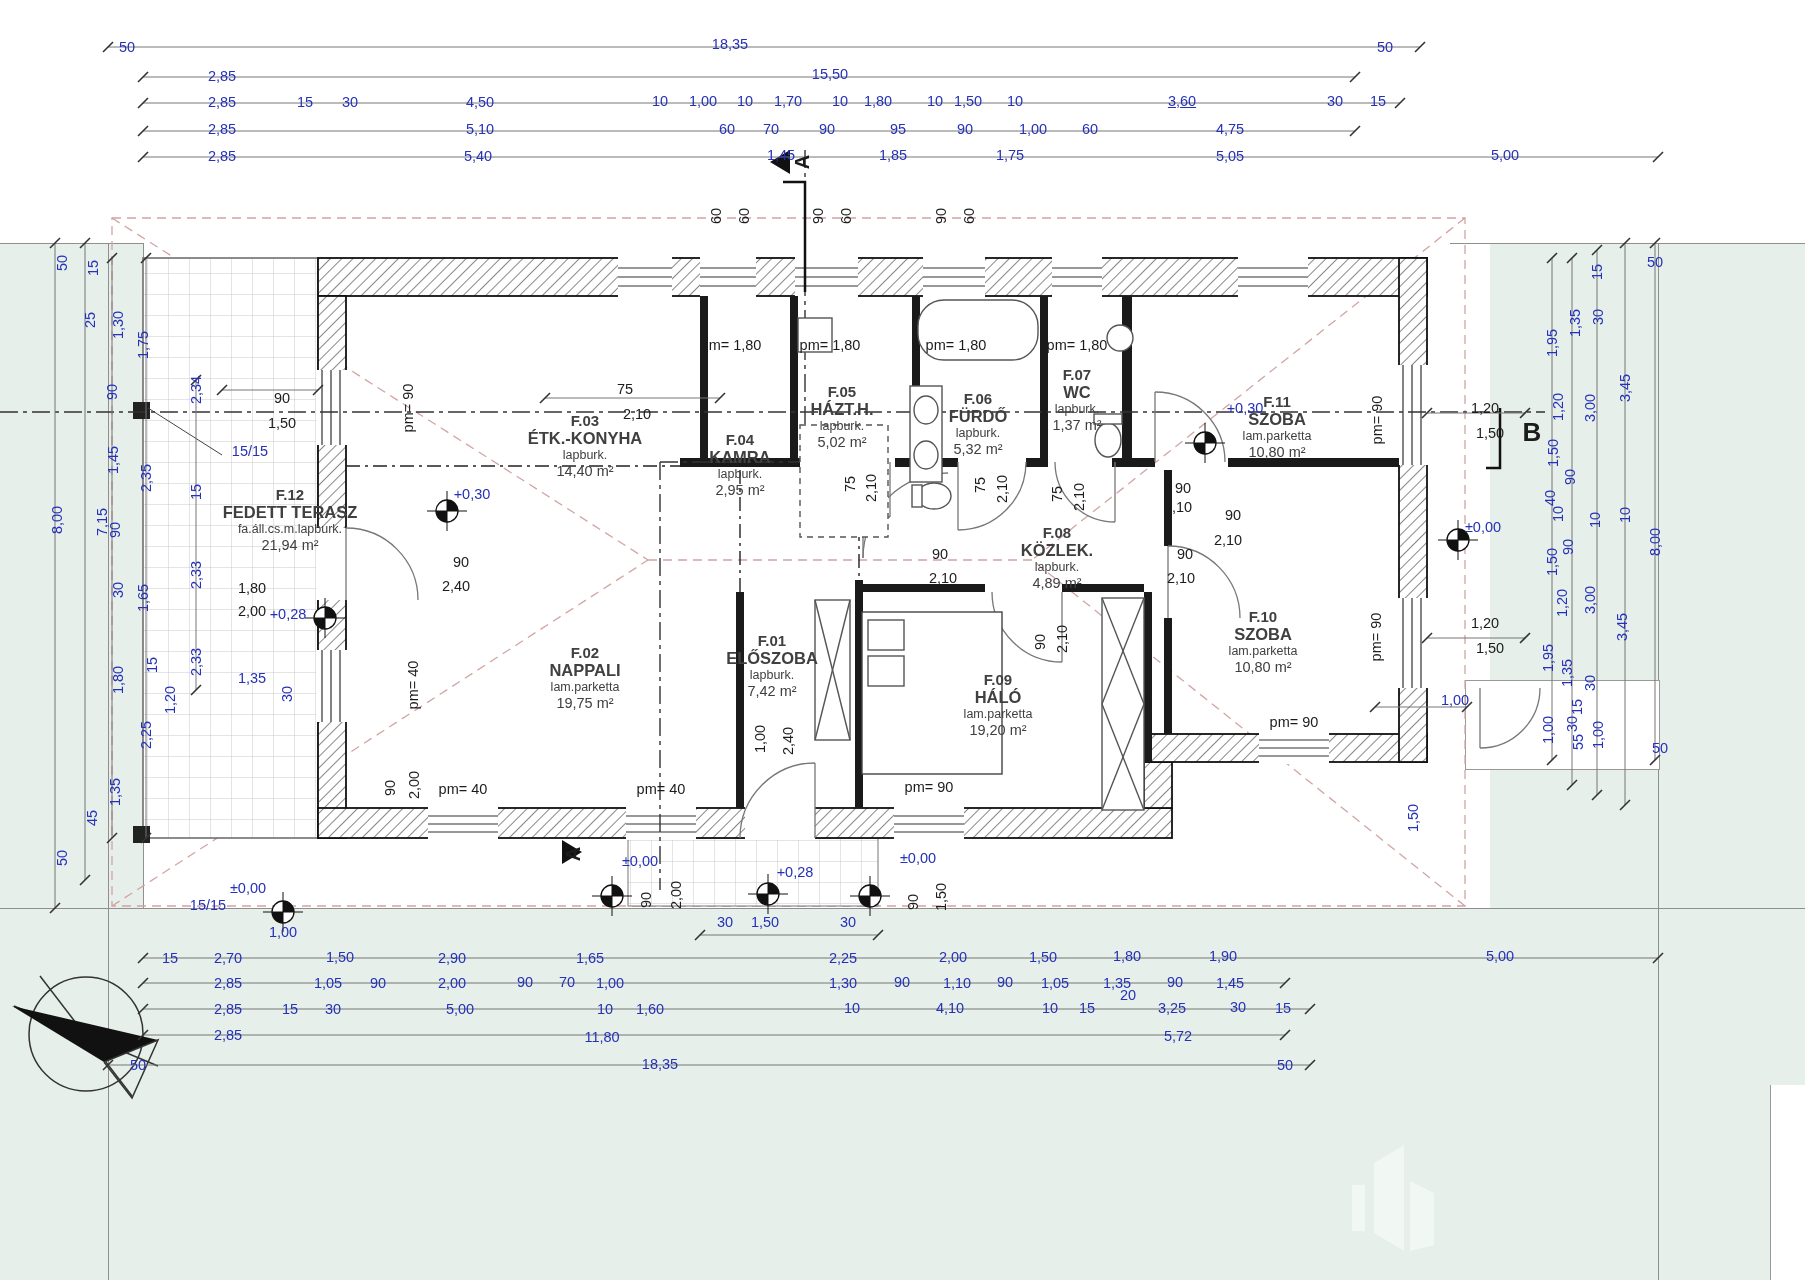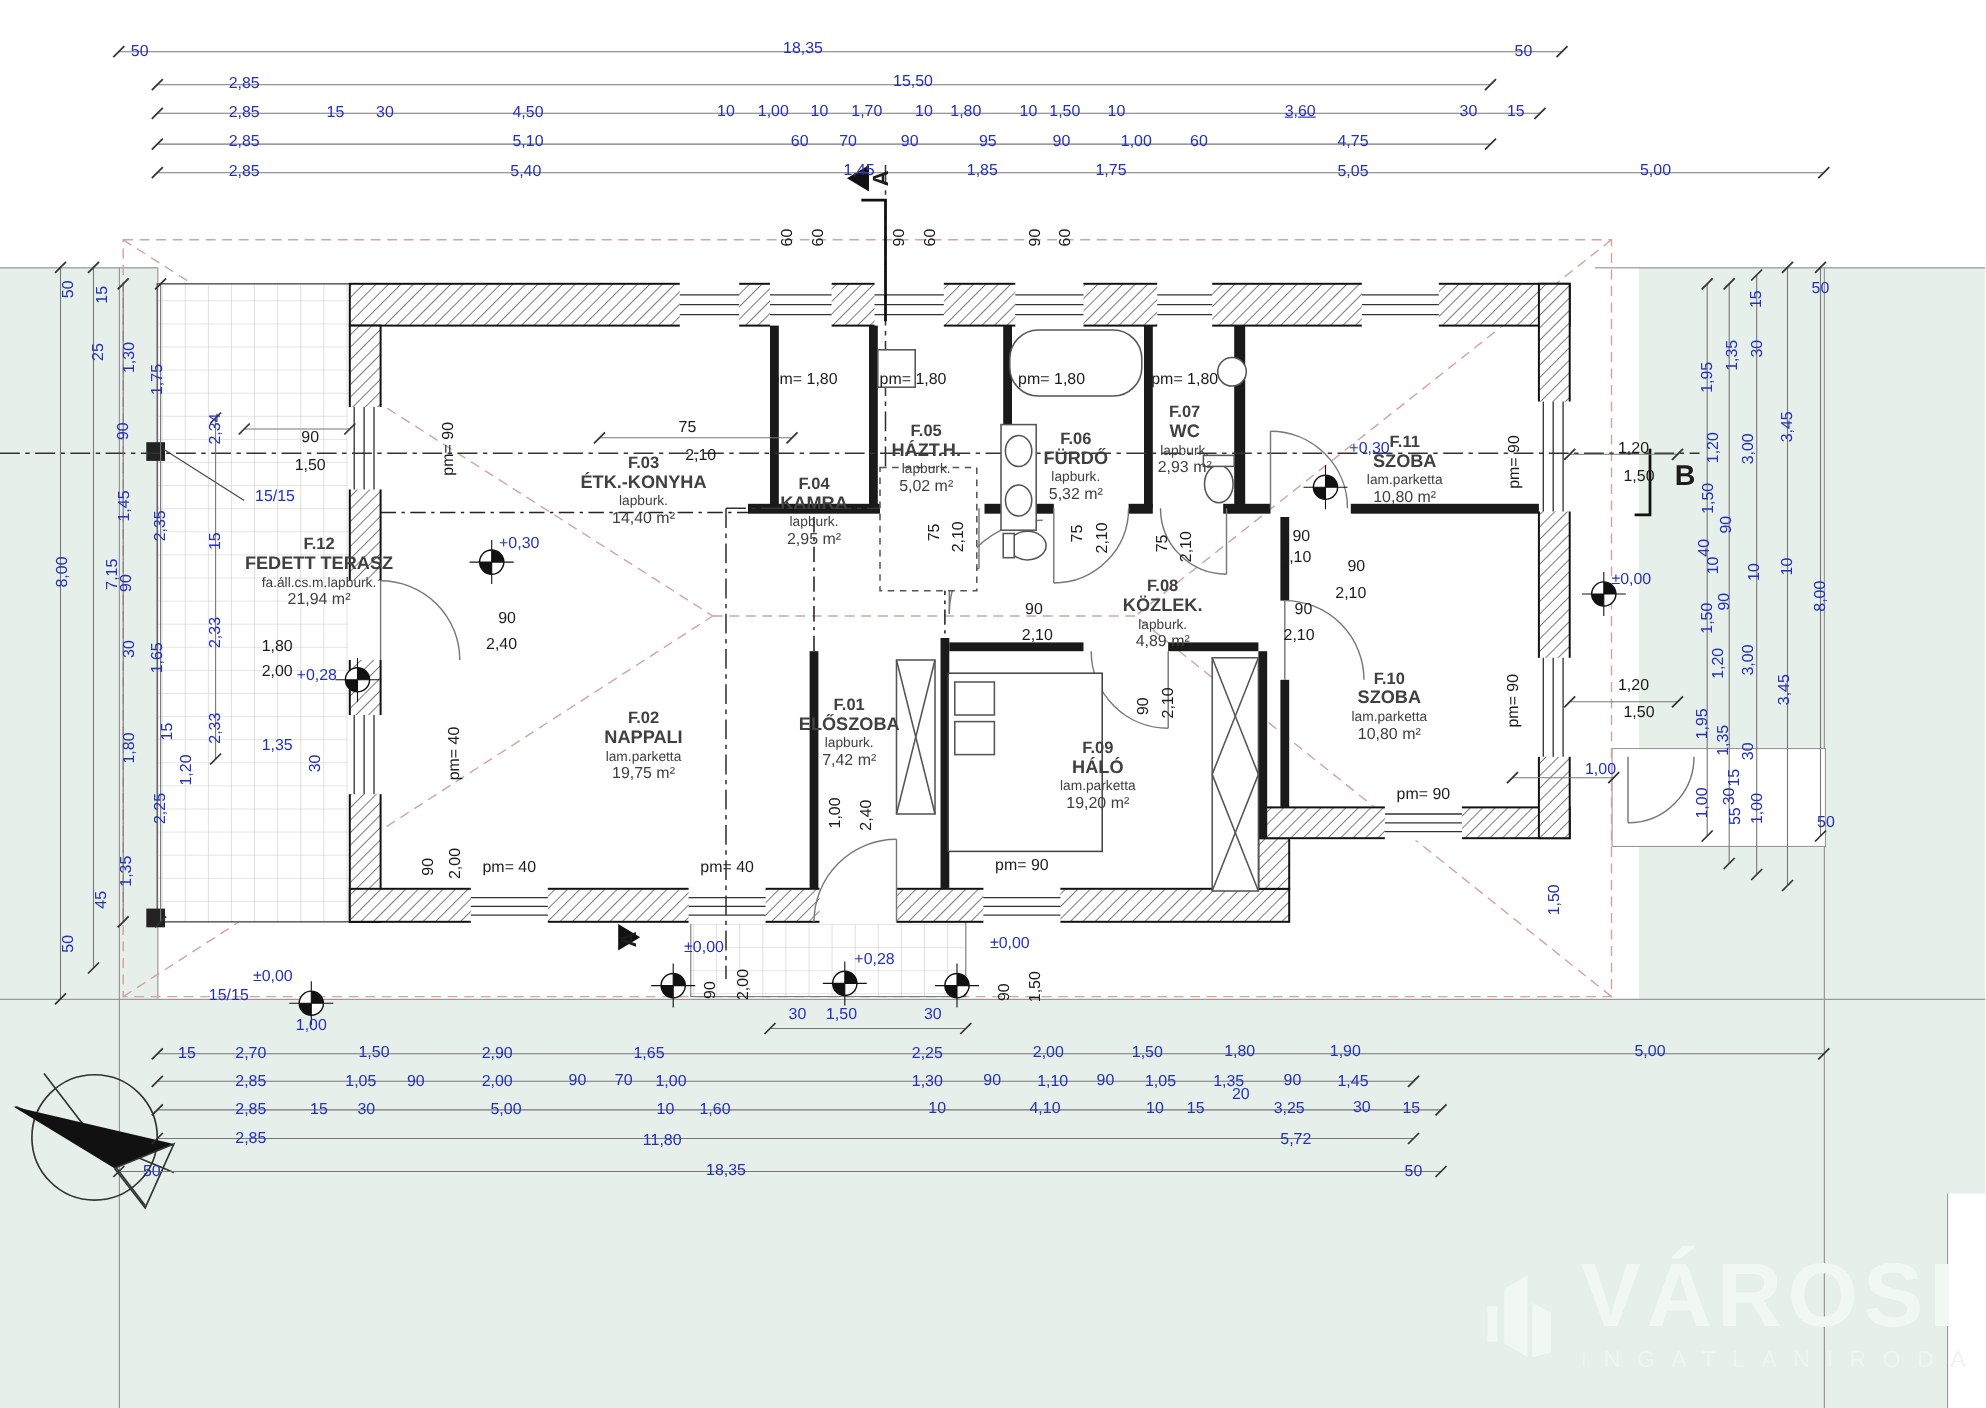--- a/index.html
+++ b/index.html
@@ -38,24 +38,20 @@
 <div class="plotline-h" style="left:0;top:908px;width:1805px;"></div>
 <div style="position:absolute;left:1465px;top:680px;width:193px;height:88px;background:#fff;border:1px solid #999;"></div>
 <div style="position:absolute;left:1770px;top:1085px;width:35px;height:195px;background:#fff;border-left:1px solid #999;"></div>
 
 <div id="logo">
   <svg width="95" height="120" viewBox="0 0 95 120">
     <rect x="0" y="52" width="13" height="46" fill="#f1f8f3"></rect>
     <polygon points="22,30 52,12 52,118 22,100" fill="#f1f8f3"></polygon>
     <polygon points="58,48 82,60 82,112 58,118" fill="#f1f8f3"></polygon>
   </svg>
-  <div class="ltxt">
-    <div class="ltitle">VÁROSI</div>
-    <div class="lsub">INGATLANIRODA</div>
-  </div>
 </div>
 
 <svg id="compass" width="160" height="160" viewBox="0 0 160 160">
   <circle cx="78" cy="72" r="57" fill="none" stroke="#333" stroke-width="1.5"></circle>
   <line x1="32" y1="14" x2="124" y2="134" stroke="#333" stroke-width="1.5"></line>
   <line x1="6" y1="44" x2="150" y2="104" stroke="#333" stroke-width="1.5"></line>
   <polygon points="4,44 150,78 96,100" fill="#111"></polygon>
   <polyline points="96,100 150,78 124,136 96,100" fill="none" stroke="#333" stroke-width="1.5"></polyline>
 </svg>
 
@@ -610,21 +606,21 @@
       <div class="room" style="left: 978px; top: 424px;">
         <span class="rid">F.06</span>
         <span class="rname">FÜRDŐ</span>
         <span class="rfin">lapburk.</span>
         <span class="rarea">5,32 m²</span>
       </div>
       <div class="room" style="left: 1077px; top: 400px;">
         <span class="rid">F.07</span>
         <span class="rname">WC</span>
         <span class="rfin">lapburk.</span>
-        <span class="rarea">2,93 m²</span>
+        <span class="rarea">1,37 m²</span>
       </div>
       <div class="room" style="left: 1057px; top: 558px;">
         <span class="rid">F.08</span>
         <span class="rname">KÖZLEK.</span>
         <span class="rfin">lapburk.</span>
         <span class="rarea">4,89 m²</span>
       </div>
       <div class="room" style="left: 998px; top: 705px;">
         <span class="rid">F.09</span>
         <span class="rname">HÁLÓ</span>

